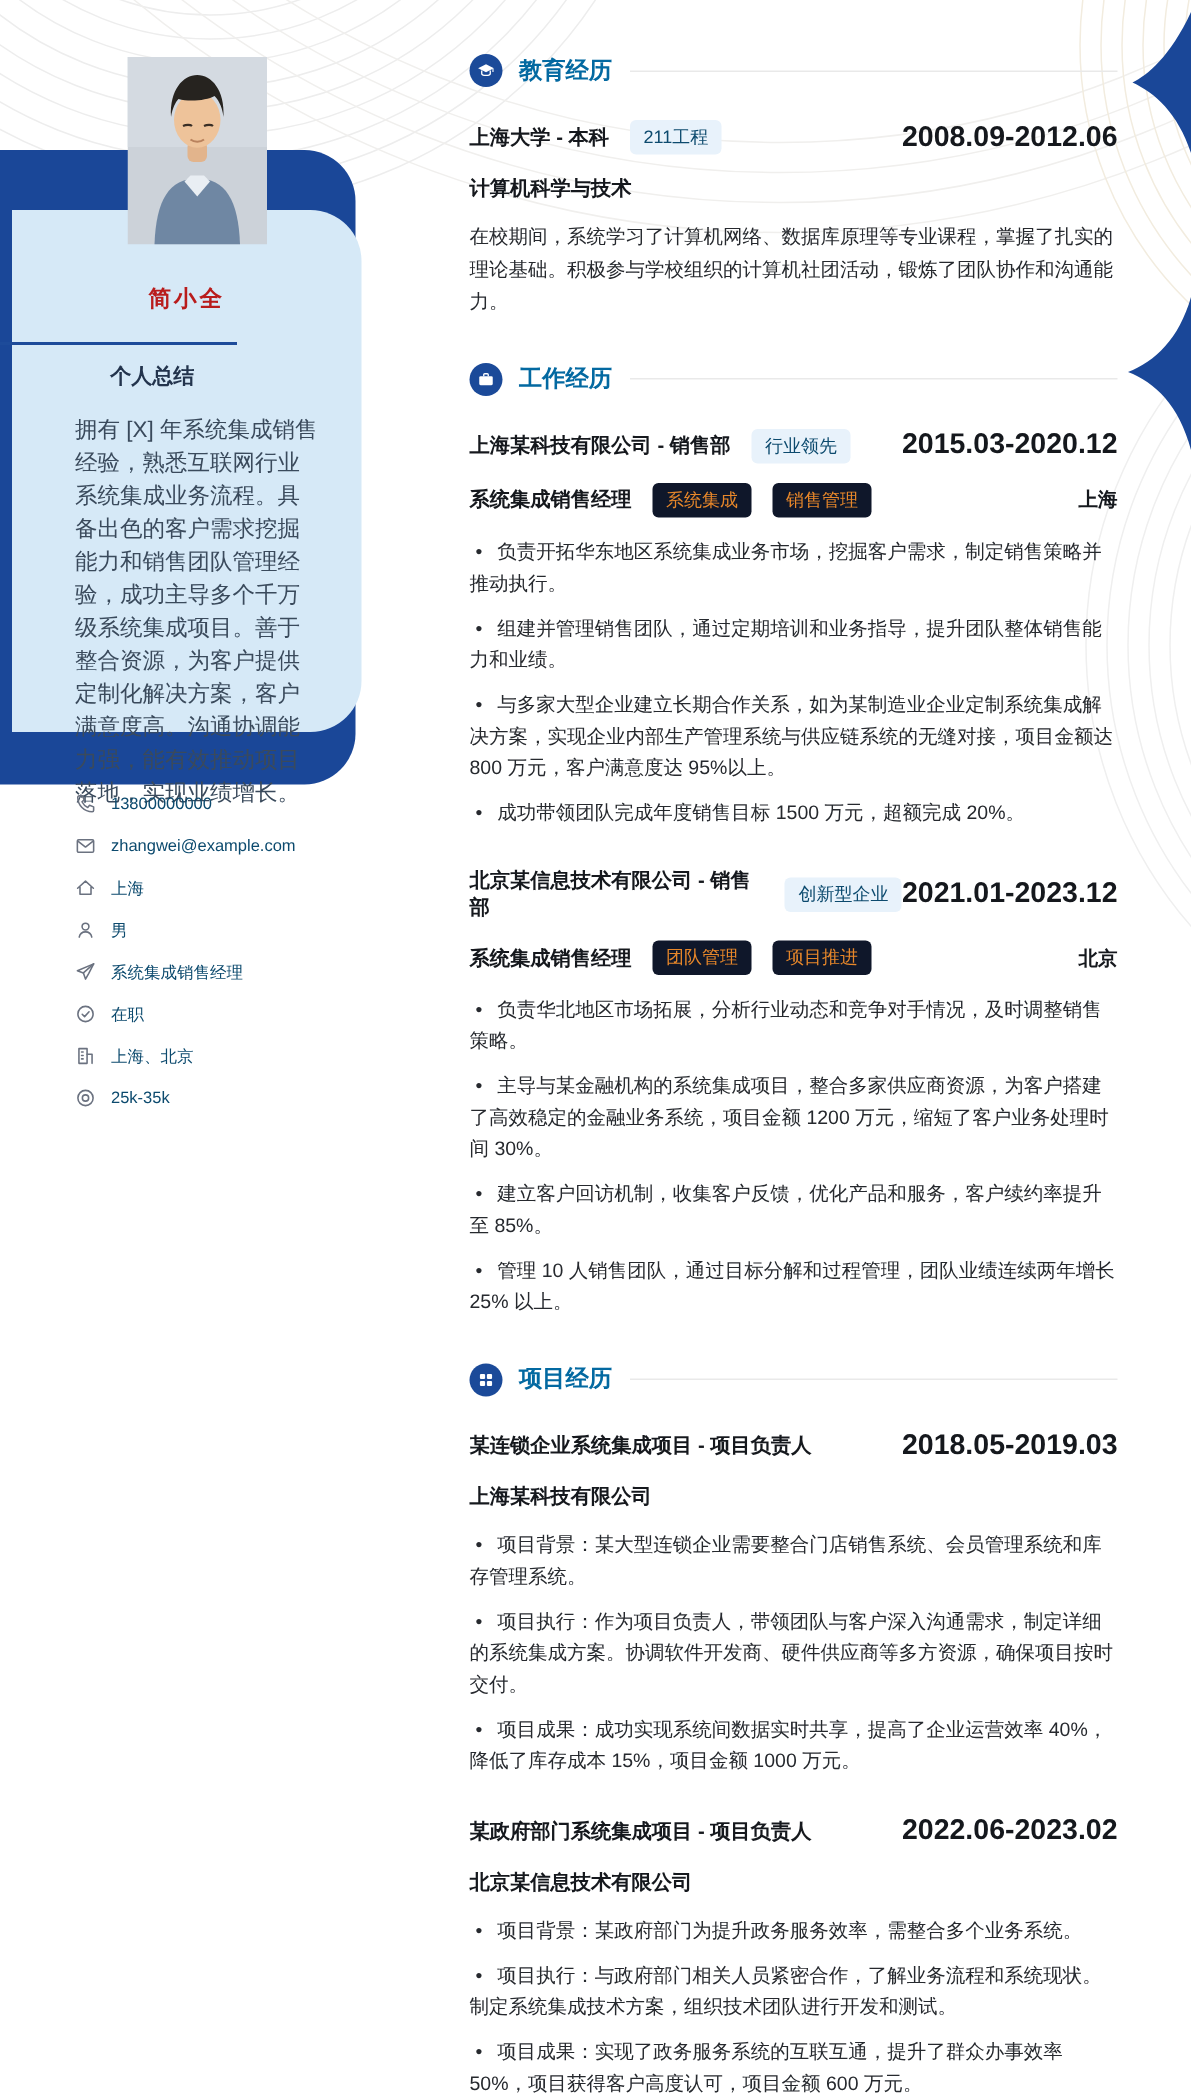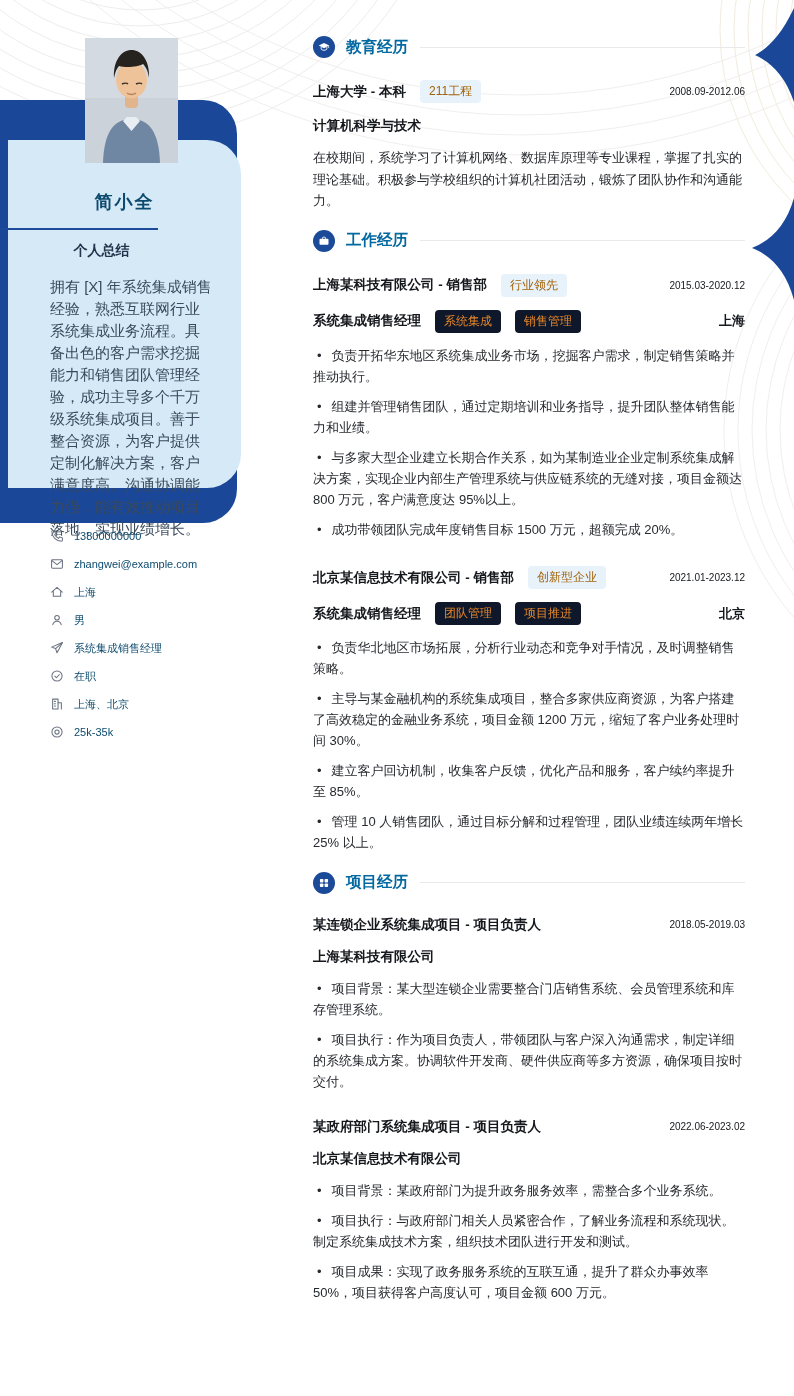--- a/index.html
+++ b/index.html
@@ -13,49 +13,49 @@
   .decor{position:absolute;inset:0;z-index:0;pointer-events:none;}
   .edge-decor{position:absolute;right:0;top:0;z-index:3;pointer-events:none;}
   
   .navy-shape{position:absolute;left:0;top:100px;width:237px;height:423px;
     background:#1a4798;border-radius:0 34px 34px 0;z-index:1;}
   .blue-card{position:absolute;left:8px;top:140px;width:233px;height:348px;
     background:#d6e9f7;border-radius:0 34px 34px 0;z-index:2;}
   .photo{position:absolute;left:85px;top:38px;width:93px;height:125px;z-index:4;}
   .photo svg{display:block;}
   .name{position:absolute;left:8px;top:190px;width:233px;text-align:center;
-    font-size:18px;font-weight:bold;color:#0c4a6e;letter-spacing:2px;z-index:4;}
+    font-size:15px;font-weight:bold;color:#b91c1c;letter-spacing:2px;z-index:4;}
   .name-divider{position:absolute;left:0;top:228px;width:158px;height:2px;
     background:#1d4b9a;z-index:4;}
   .summary-title{position:absolute;left:8px;top:242px;width:187px;text-align:center;
     font-size:14px;font-weight:bold;color:#23344d;z-index:4;}
   .summary-text{position:absolute;left:50px;top:276px;width:164px;
     font-size:15px;line-height:22px;color:#3a4a5c;z-index:4;}
   .contacts{position:absolute;left:50px;top:522px;width:200px;z-index:4;}
   .contact-row{display:flex;align-items:center;height:28px;}
   .contact-row .cicon{width:14px;height:14px;margin-right:10px;flex:none;display:flex;align-items:center;}
   .contact-row .cval{font-size:11px;color:#0c4a6e;}
   .cicon svg{stroke:#6b7280;fill:none;stroke-width:1.2;stroke-linecap:round;stroke-linejoin:round;}
   
   .main{position:absolute;left:313px;top:0;width:432px;z-index:2;}
-  .sec{margin-top:18px;}
+  .sec{margin-top:30px;}
   .sec:first-child{margin-top:36px;}
   .sec-head{display:flex;align-items:center;}
   .sec-ico{width:22px;height:22px;border-radius:50%;background:#1b4a99;flex:none;
     display:flex;align-items:center;justify-content:center;}
   .sec-head h2{margin:0 0 0 11px;font-size:15.5px;font-weight:bold;color:#0369a1;}
   .sec-line{flex:1;height:1px;background:#e9e9e9;margin-left:12px;}
   .entry{margin-top:22px;}
   .entry + .entry{margin-top:26px;}
   .row1,.row2{display:flex;align-items:center;}
   .row2{margin-top:13px;}
   .etitle{font-size:13.5px;font-weight:bold;color:#15181d;}
-  .edate{margin-left:auto;font-size:10px;font-weight:normal;color:#15181d;white-space:nowrap;}
+  .edate{margin-left:auto;font-size:19px;font-weight:bold;color:#15181d;white-space:nowrap;}
   .eloc{margin-left:auto;font-size:13px;font-weight:bold;color:#15181d;}
-  .badge{margin-left:14px;font-size:12px;color:#a16207;background:#e8f2fb;
+  .badge{margin-left:14px;font-size:12px;color:#0c4a6e;background:#e8f2fb;
     padding:3px 9px;border-radius:4px;white-space:nowrap;}
   .tag{margin-left:14px;font-size:12px;color:#e7872a;background:#0f172a;
     padding:3px 9px;border-radius:4px;white-space:nowrap;}
   .major{margin-top:14px;font-size:13.5px;font-weight:bold;color:#15181d;}
   .desc{margin-top:12px;font-size:13px;line-height:1.66;color:#26292e;}
   .bullets{margin-top:12px;}
   .bullet{font-size:13px;line-height:1.62;color:#26292e;margin-bottom:9px;}
   .bullet .dot{margin:0 10px 0 4px;color:#26292e;}
 </style>
 </head>
@@ -292,20 +292,21 @@
 
     <div class="entry">
       <div class="row1">
         <span class="etitle">某连锁企业系统集成项目 - 项目负责人</span>
         <span class="edate">2018.05-2019.03</span>
       </div>
       <div class="major">上海某科技有限公司</div>
       <div class="bullets">
         <div class="bullet"><span class="dot">•</span><span>项目背景：某大型连锁企业需要整合门店销售系统、会员管理系统和库存管理系统。</span></div>
         <div class="bullet"><span class="dot">•</span><span>项目执行：作为项目负责人，带领团队与客户深入沟通需求，制定详细的系统集成方案。协调软件开发商、硬件供应商等多方资源，确保项目按时交付。</span></div>
+        <div class="bullet"><span class="dot">•</span><span>项目成果：成功实现系统间数据实时共享，提高了企业运营效率 40%，降低了库存成本 15%，项目金额 1000 万元。</span></div>
       </div>
     </div>
 
     <div class="entry">
       <div class="row1">
         <span class="etitle">某政府部门系统集成项目 - 项目负责人</span>
         <span class="edate">2022.06-2023.02</span>
       </div>
       <div class="major">北京某信息技术有限公司</div>
       <div class="bullets">

